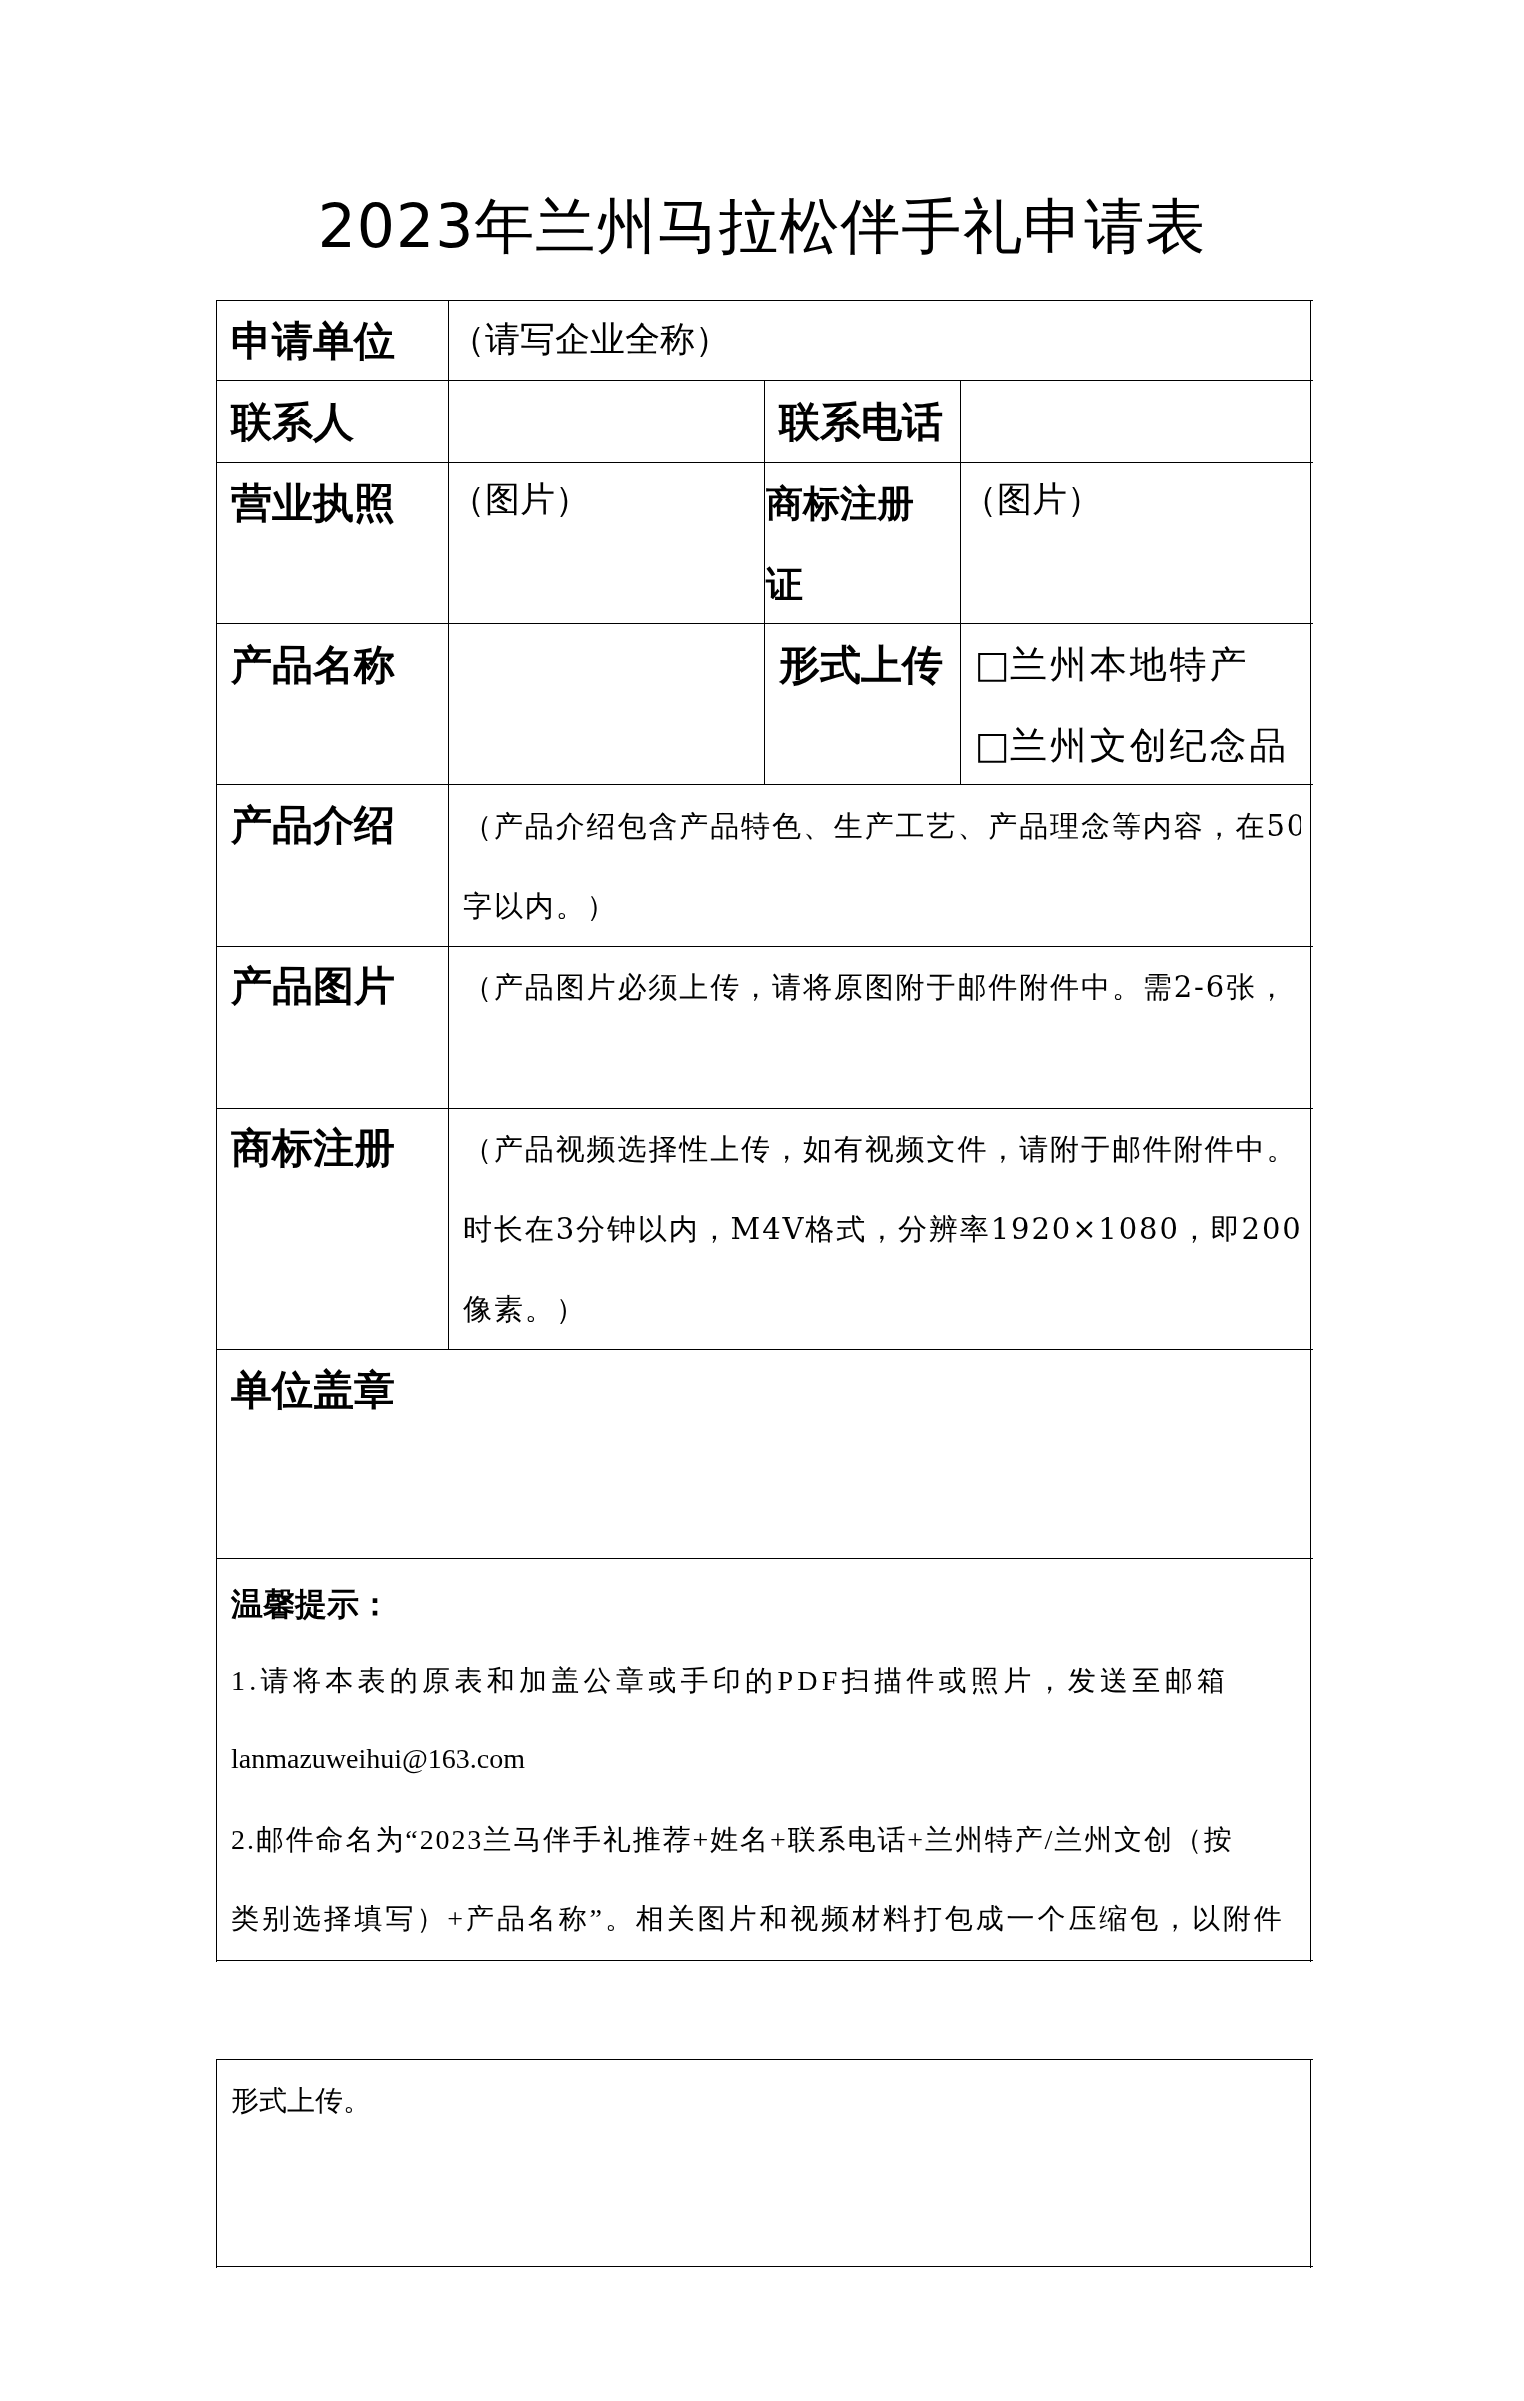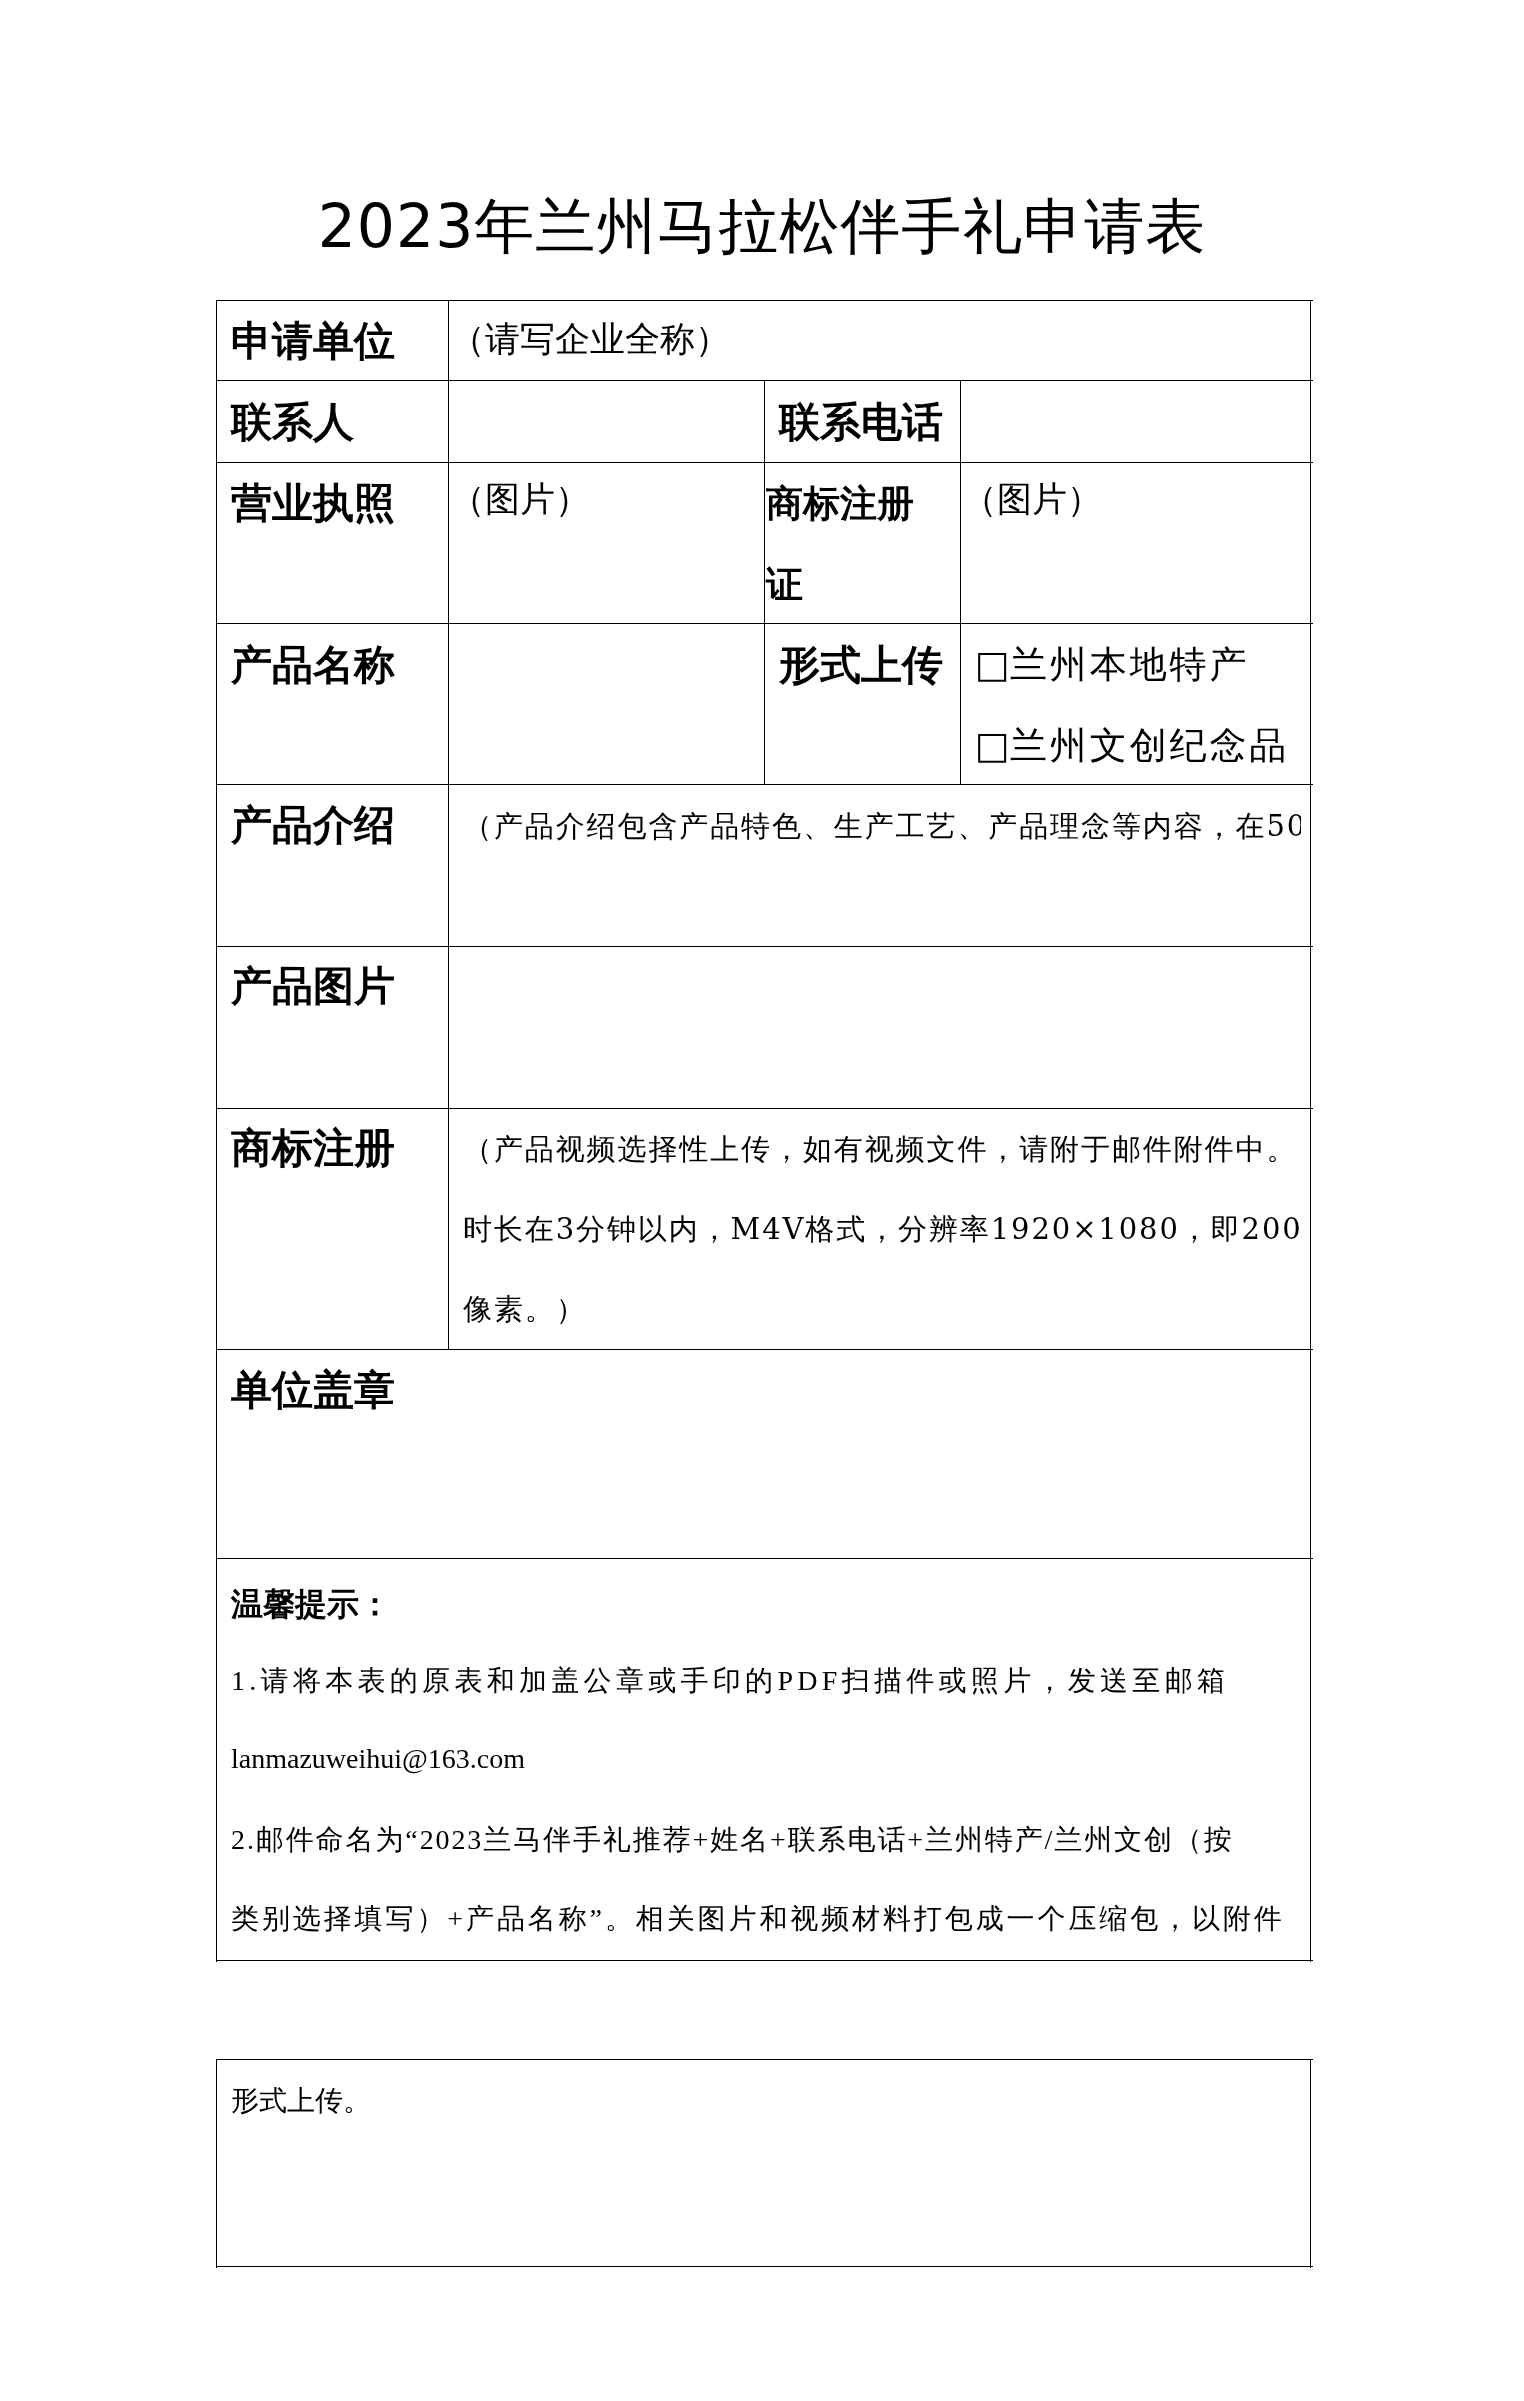--- a/index.html
+++ b/index.html
@@ -62,24 +62,26 @@
 <div class="txt" style="left:975px;top:641px;font-size:37px;">
   <span>□</span><span style="letter-spacing:2.9px;">兰州本地特产</span>
 </div>
 <div class="txt" style="left:975px;top:722px;font-size:37px;">
   <span>□</span><span style="letter-spacing:2.9px;">兰州文创纪念品</span>
 </div>
 
 <div class="lbl" style="left:231px;top:801px;">产品介绍</div>
 <div class="para" style="left:463px;width:838px;top:786px;">
   <div style="letter-spacing:1.9px;">（产品介绍包含产品特色、生产工艺、产品理念等内容，在500</div>
+  <div style="letter-spacing:1.9px;">字以内。）</div>
 </div>
 
 <div class="lbl" style="left:231px;top:962px;">产品图片</div>
 <div class="para" style="left:463px;width:838px;top:947px;">
+  <div style="letter-spacing:1.9px;">（产品图片必须上传，请将原图附于邮件附件中。需2-6张，</div>
 </div>
 
 <div class="lbl" style="left:231px;top:1124px;">商标注册</div>
 <div class="para" style="left:463px;width:838px;top:1109px;">
   <div style="letter-spacing:1.9px;">（产品视频选择性上传，如有视频文件，请附于邮件附件中。</div>
   <div style="letter-spacing:1.9px;">时长在3分钟以内，M4V格式，分辨率1920×1080，即200万</div>
   <div style="letter-spacing:1.9px;">像素。）</div>
 </div>
 
 <div class="lbl" style="left:231px;top:1366px;">单位盖章</div>

